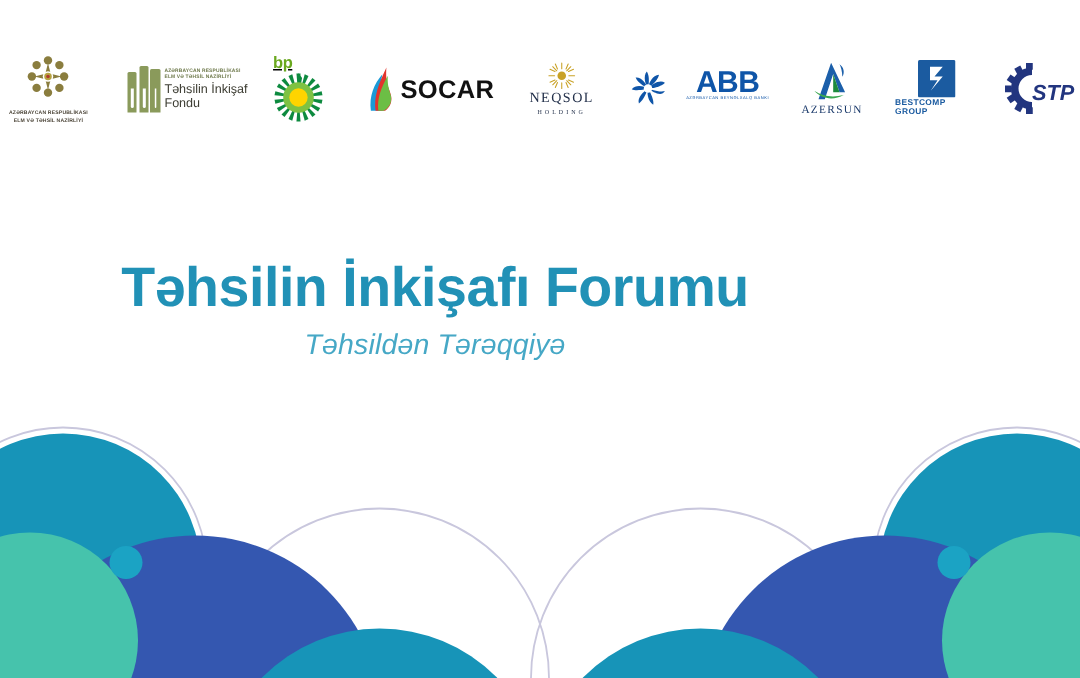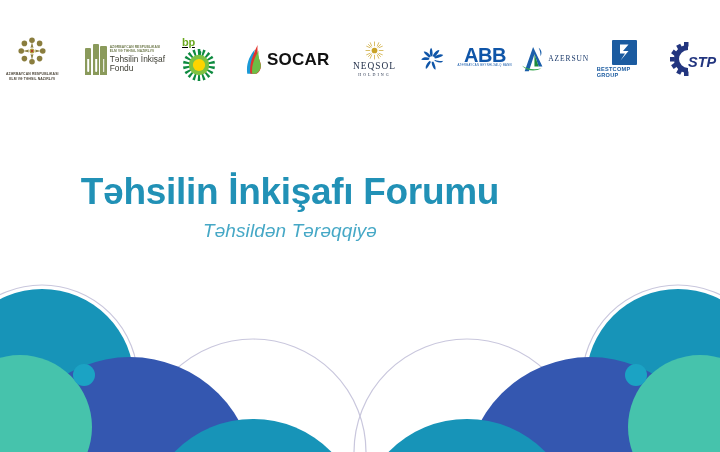--- a/index.html
+++ b/index.html
@@ -191,21 +191,21 @@
   .abb-sub {
     font-size: 2.7px;
     color: #0f55a8;
     letter-spacing: 0.35px;
     line-height: 1;
     text-transform: uppercase;
   }
 
   
   .logo-azersun {
-    flex-direction: row;
+    flex-direction: column;
     align-items: center;
     gap: 0px;
     width: 50px;
   }
   .azersun-mark { width: 28px; height: 29px; }
   .azersun-word {
     font-family: "Liberation Serif", serif;
     font-size: 7.5px;
     color: #1b3a6b;
     letter-spacing: 0.9px;

